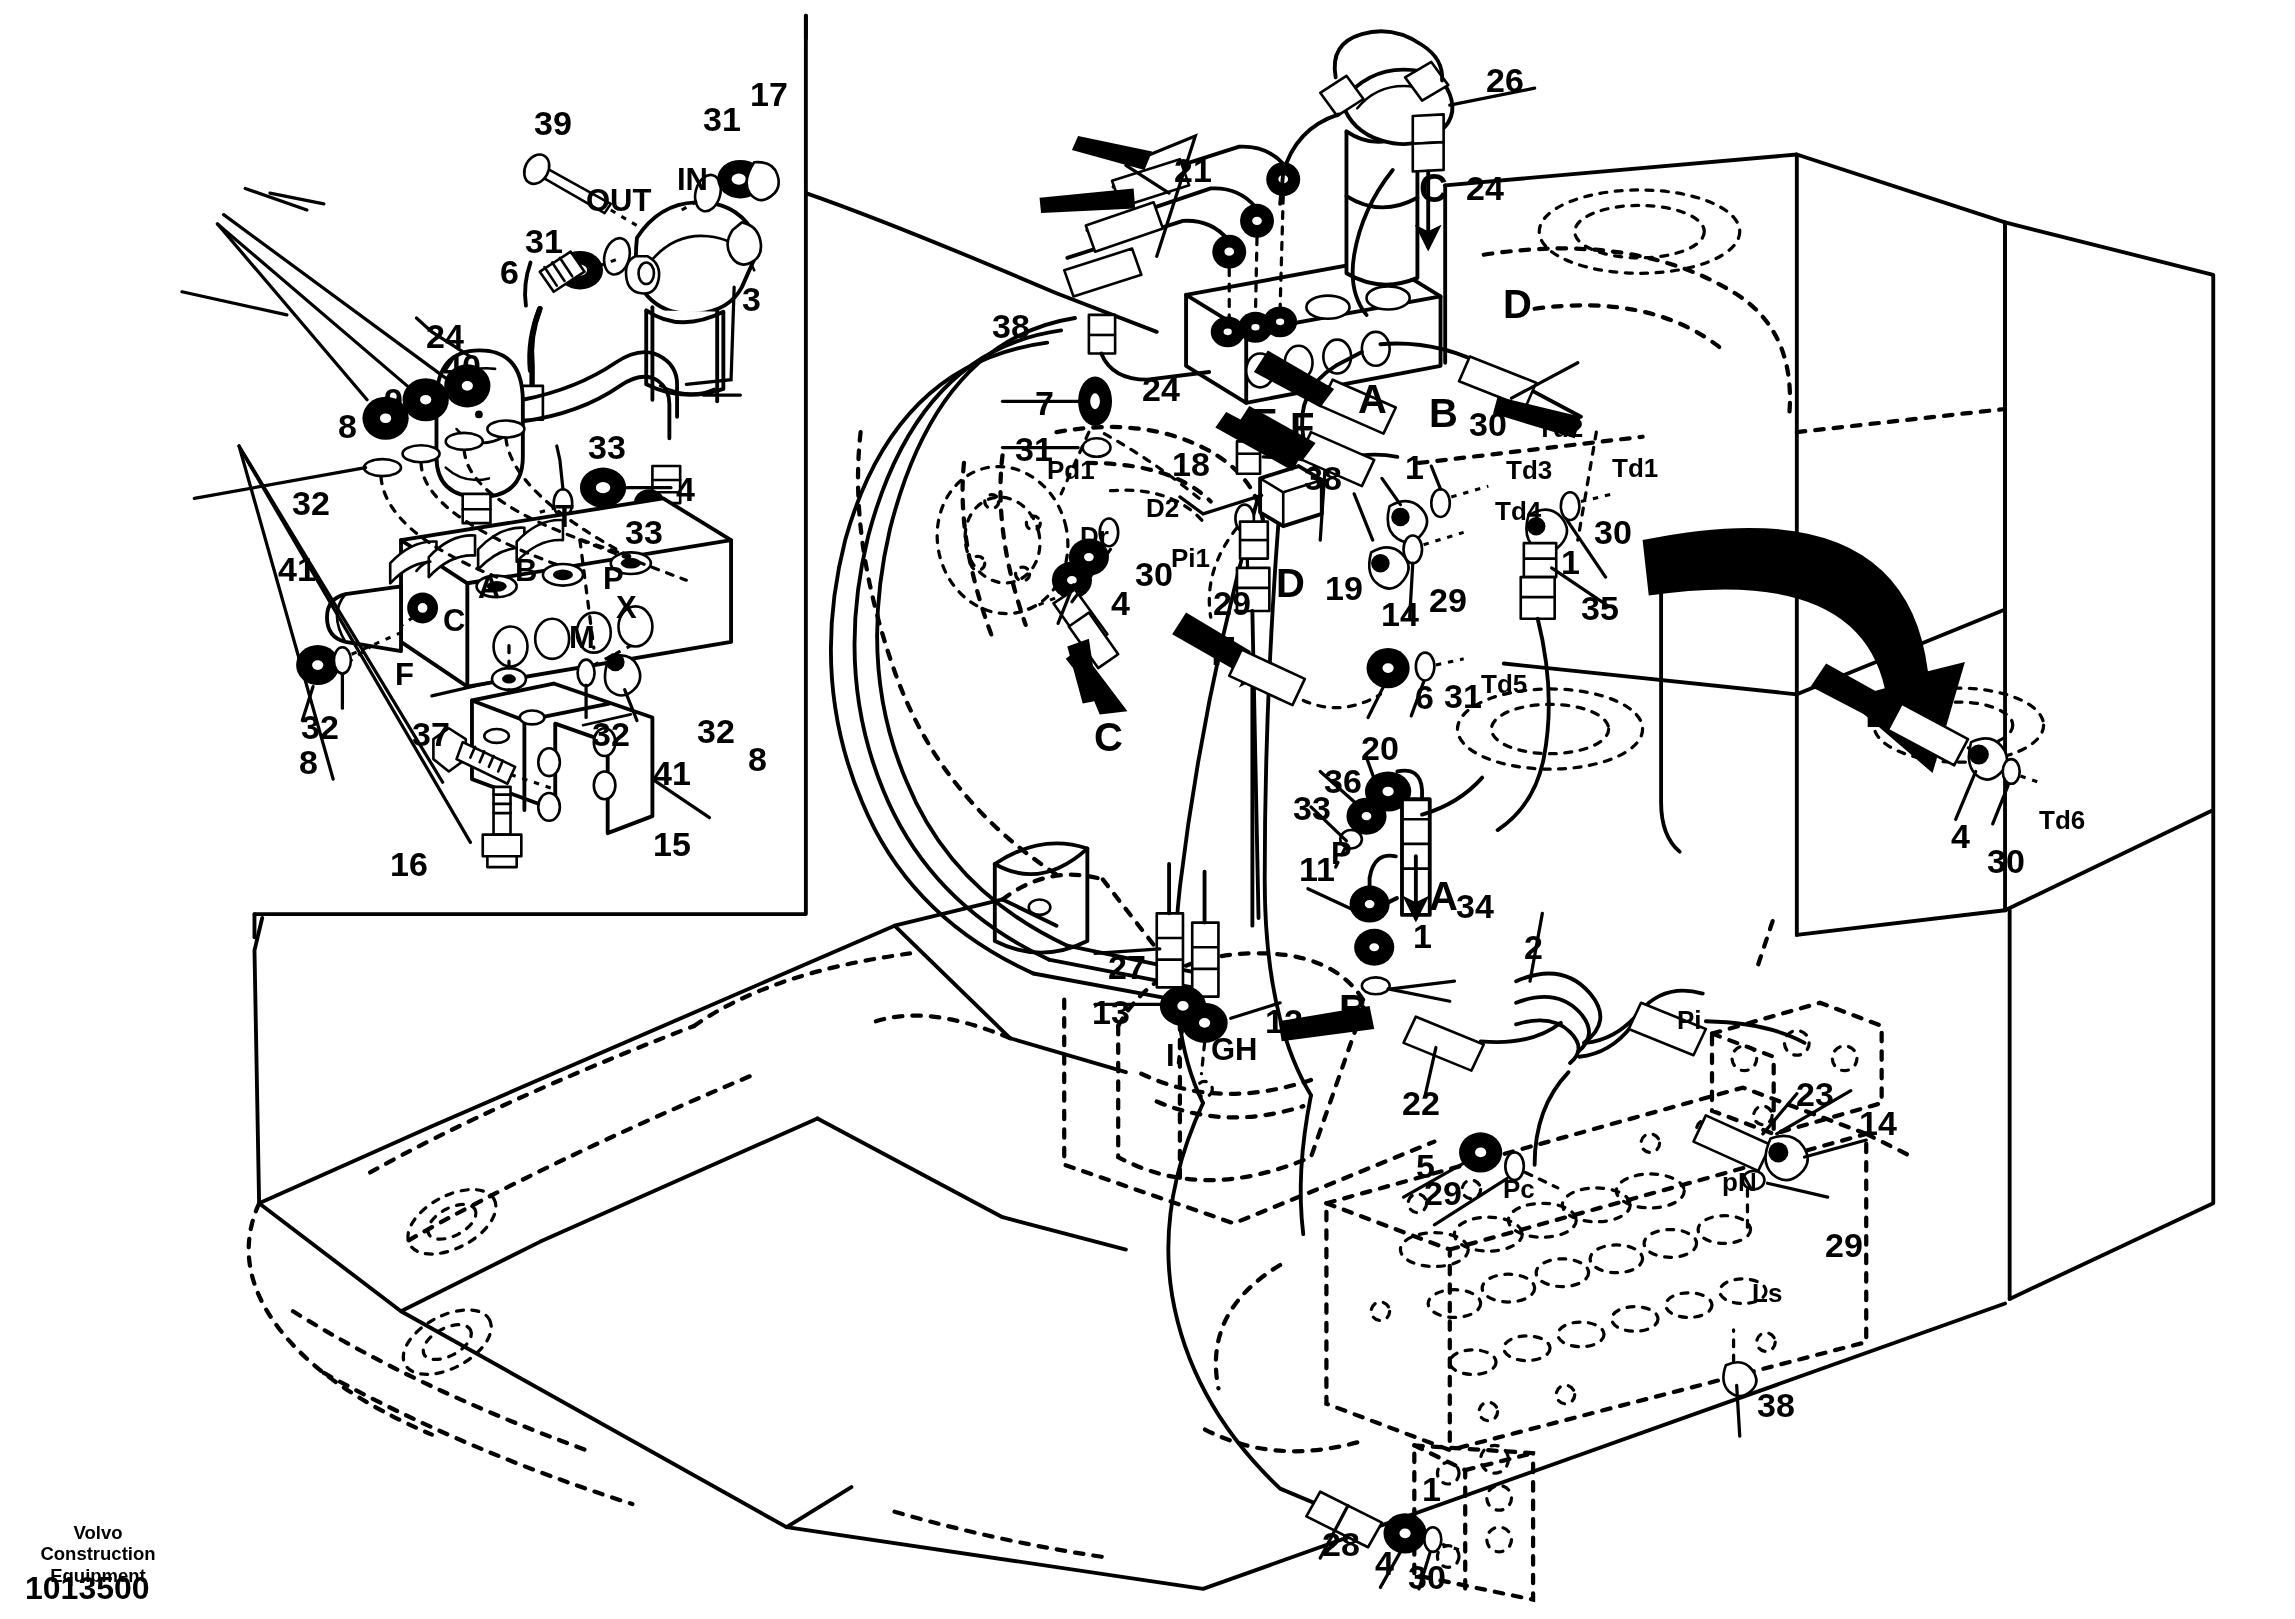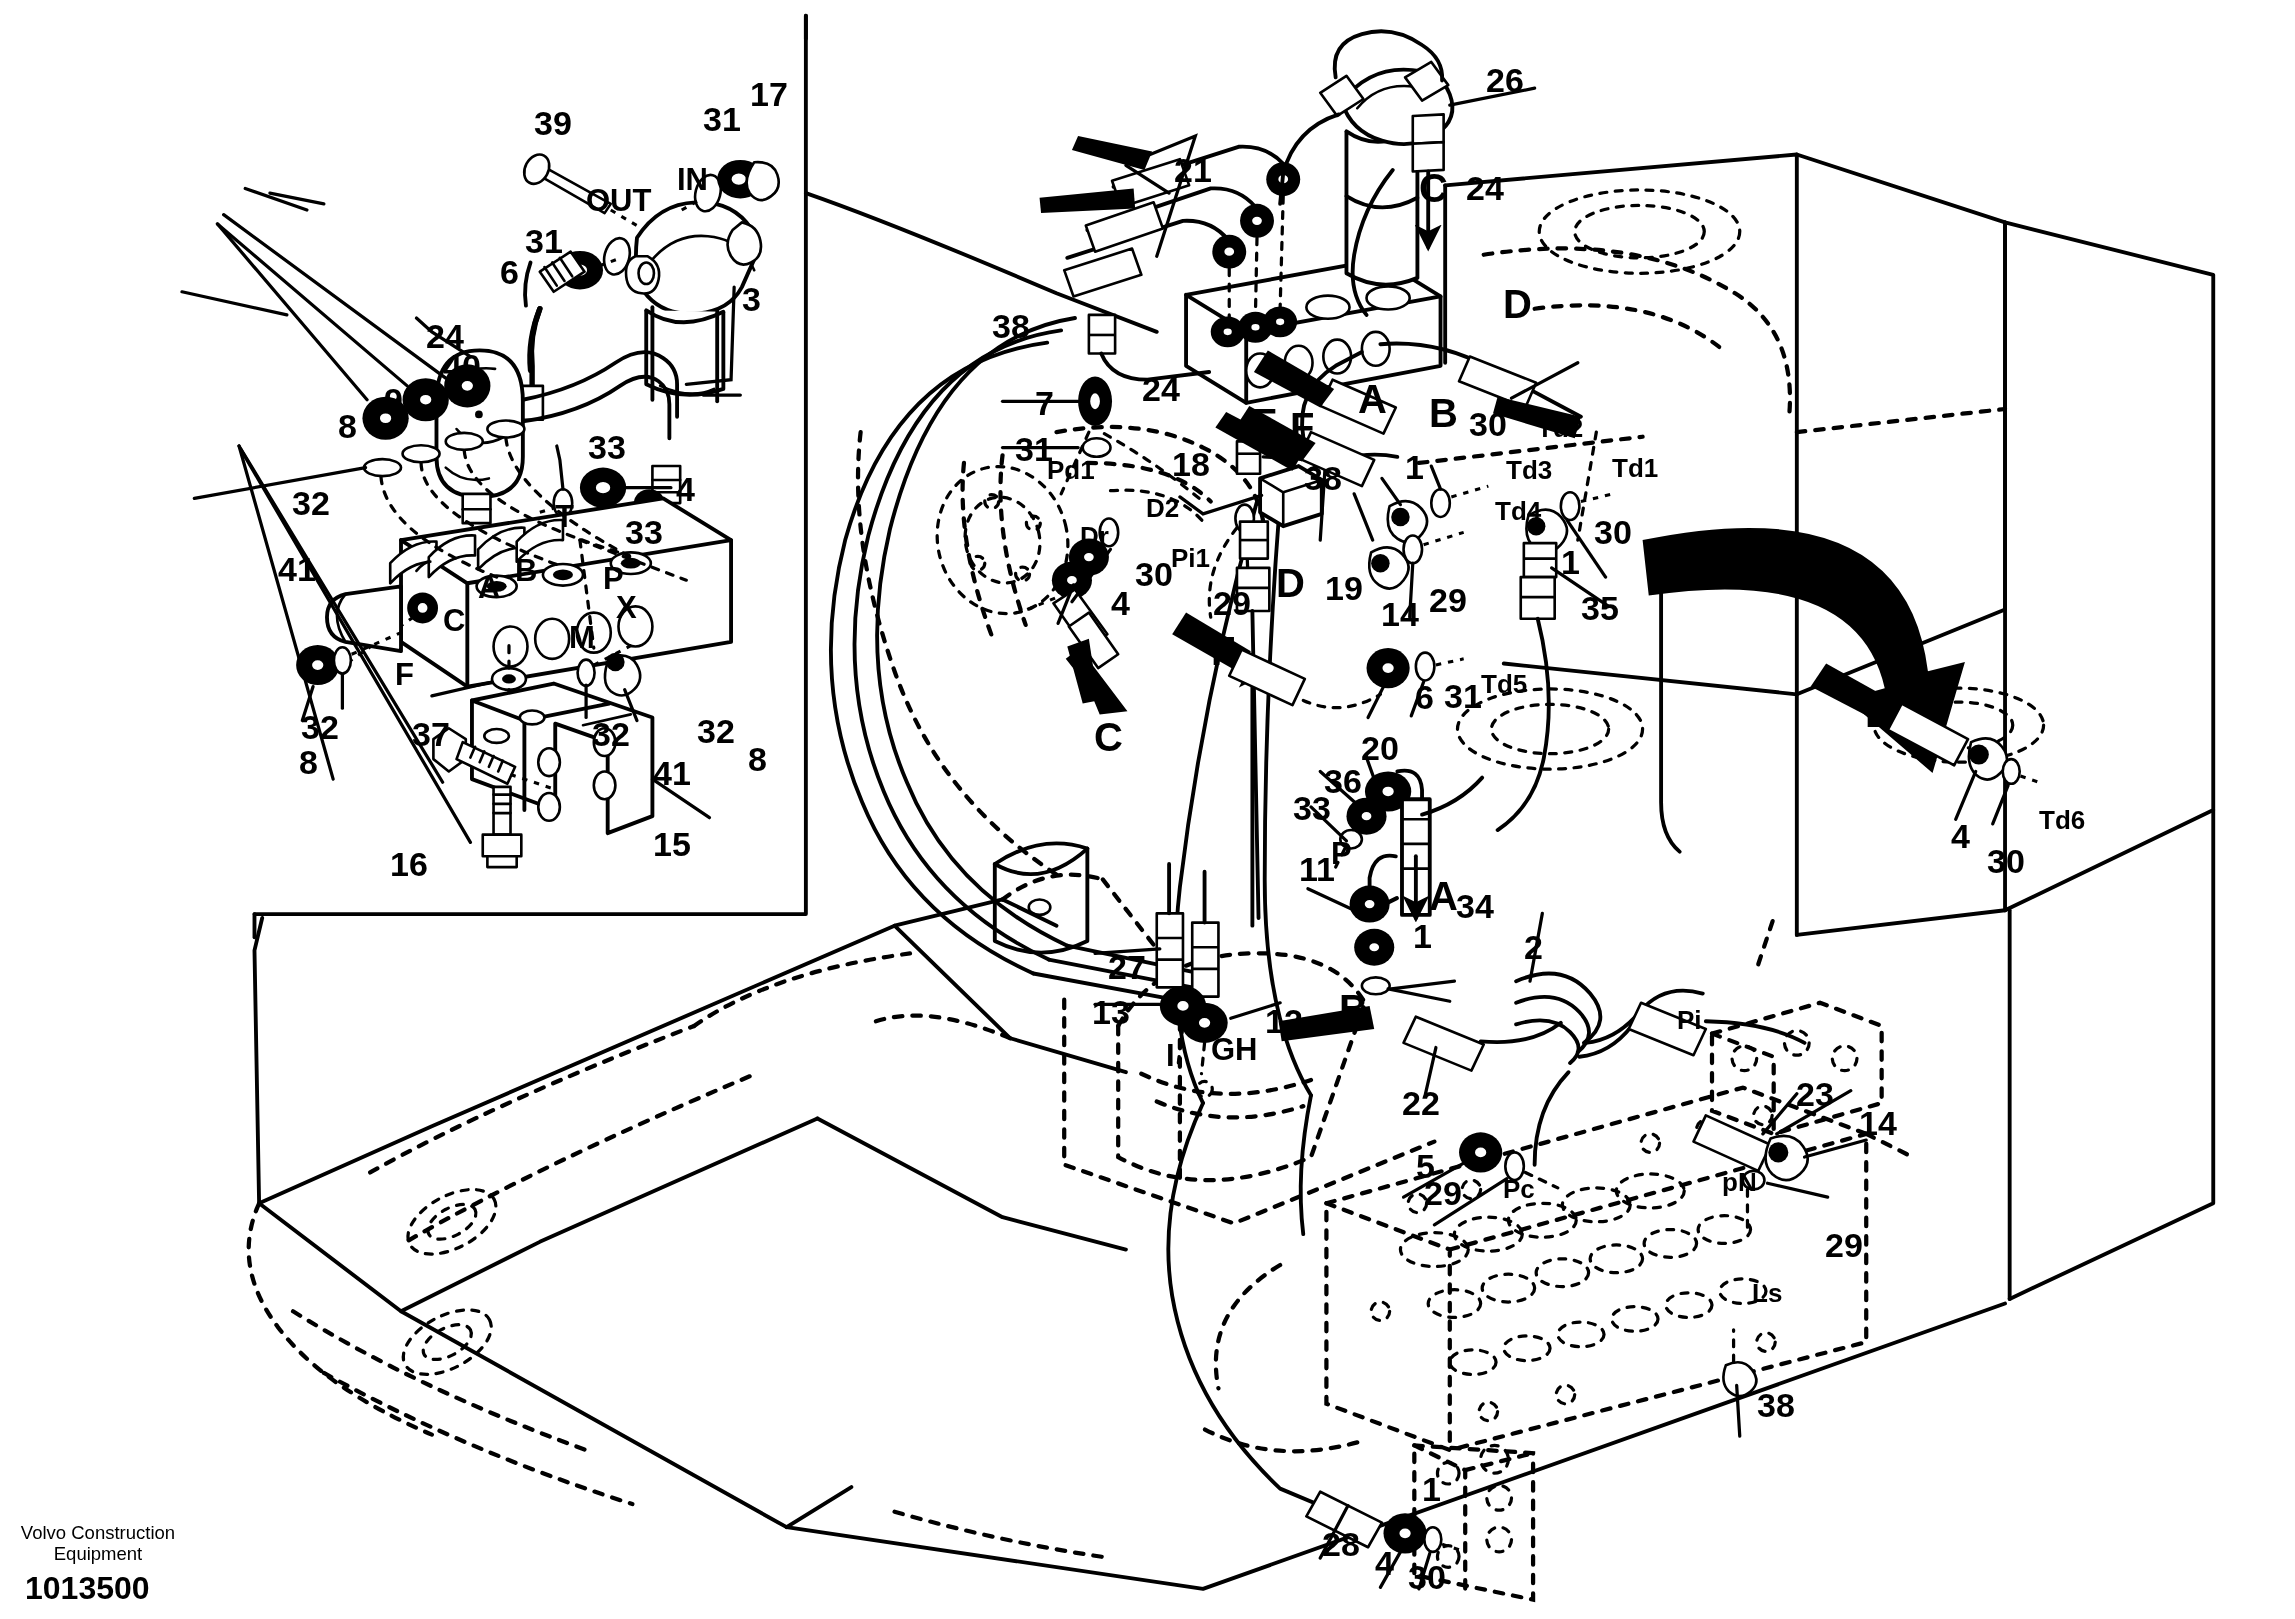--- a/index.html
+++ b/index.html
@@ -7,21 +7,21 @@
        font-family:"Liberation Sans",sans-serif;color:#000;overflow:hidden;}
   #stage{position:absolute;inset:0;width:2295px;height:1620px;}
   svg.layer{position:absolute;left:0;top:0;width:2295px;height:1620px;}
   .lbl{position:absolute;font-family:"Liberation Sans",sans-serif;font-weight:700;
        color:#000;white-space:nowrap;line-height:1;}
   .n{font-size:34px;}          
   .p{font-size:31px;}          
   .pt{font-size:26px;}         
   .big{font-size:40px;}        
   .footer-brand{position:absolute;left:17px;top:1522px;width:162px;text-align:center;
-       font-size:18.5px;font-weight:400;line-height:1.15;}
+       font-size:18.5px;font-weight:700;line-height:1.15;}
   .footer-num{position:absolute;left:17px;top:1570px;font-size:32px;font-weight:700;margin-left:8px;}
 </style>
 </head>
 <body>
 
 <div id="stage">
 
   <svg class="layer" viewBox="0 0 2976 2100">
     <defs>
       <marker id="arrHead" viewBox="0 0 12 12" refX="10" refY="6" markerWidth="7" markerHeight="7" orient="auto">

